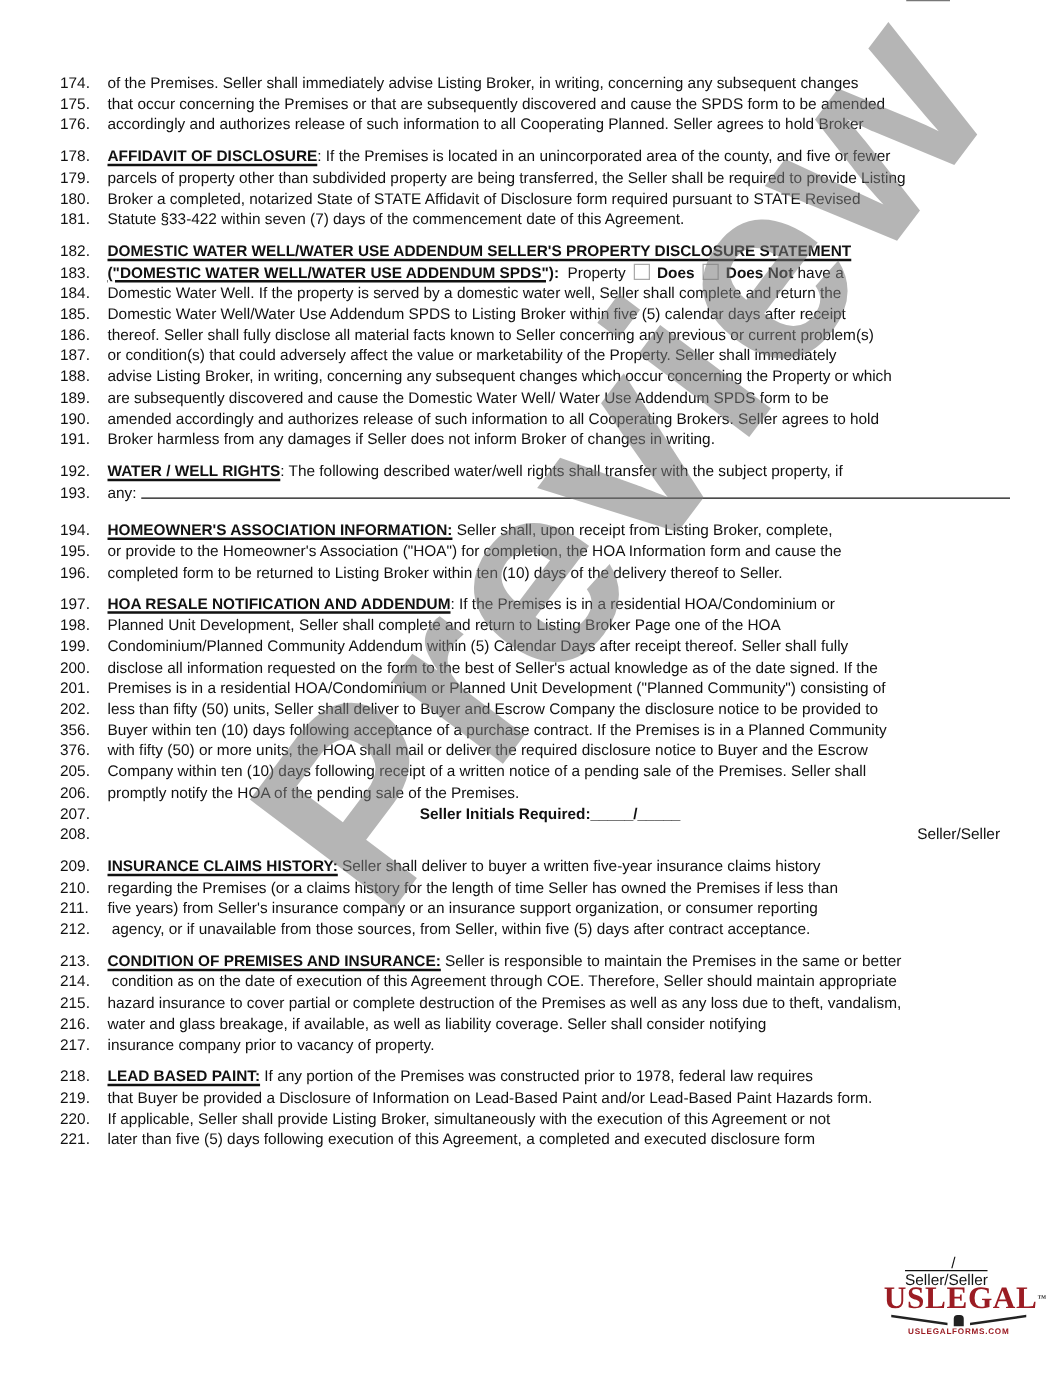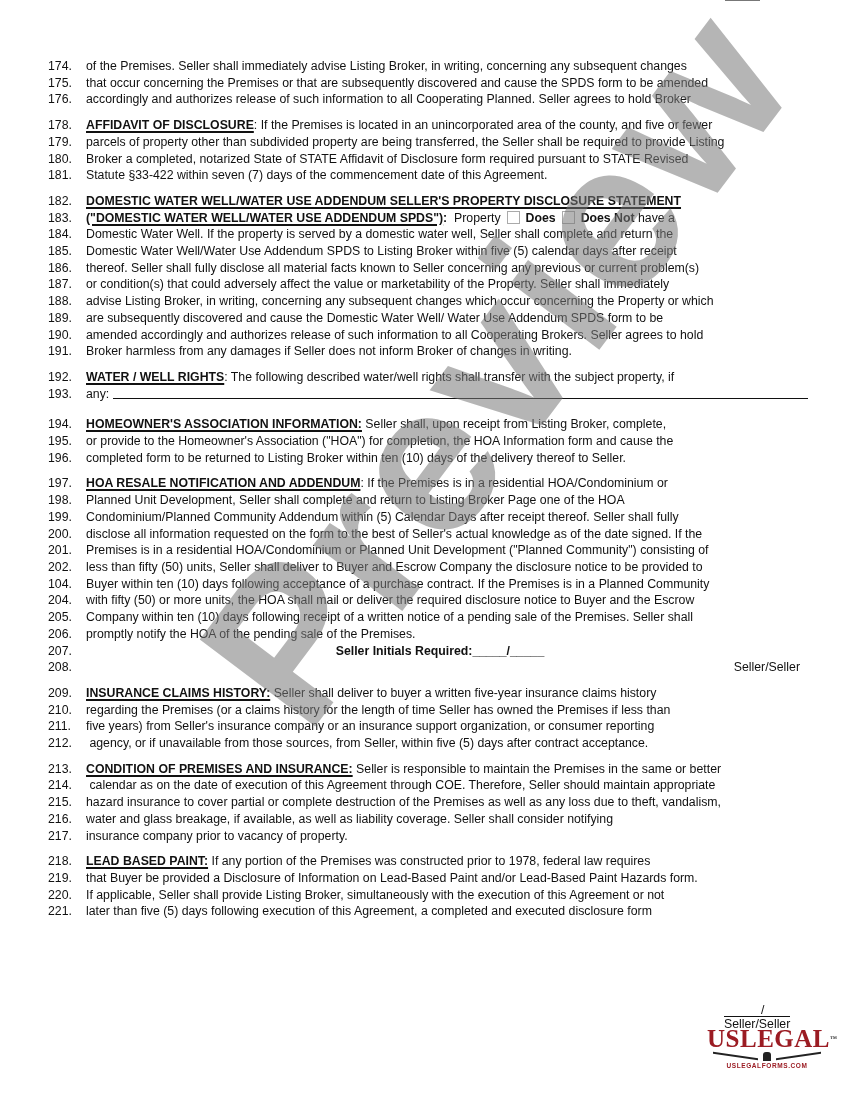--- a/index.html
+++ b/index.html
@@ -158,25 +158,25 @@
     </div>
   <div class="line">
       <span class="num">201.</span>
       <span class="txt">Premises is in a residential HOA/Condominium or Planned Unit Development ("Planned Community") consisting of</span>
     </div>
   <div class="line">
       <span class="num">202.</span>
       <span class="txt">less than fifty (50) units, Seller shall deliver to Buyer and Escrow Company the disclosure notice to be provided to</span>
     </div>
   <div class="line">
-      <span class="num">104.</span>
+      <span class="num">356.</span>
       <span class="txt">Buyer within ten (10) days following acceptance of a purchase contract.  If the Premises is in a Planned Community</span>
     </div>
   <div class="line">
-      <span class="num">204.</span>
+      <span class="num">376.</span>
       <span class="txt">with fifty (50) or more units, the HOA shall mail or deliver the required disclosure notice to Buyer and the Escrow</span>
     </div>
   <div class="line">
       <span class="num">205.</span>
       <span class="txt">Company within ten (10) days following receipt of a written notice of a pending sale of the Premises. Seller shall</span>
     </div>
   <div class="line">
       <span class="num">206.</span>
       <span class="txt">promptly notify the HOA of the pending sale of the Premises.</span>
     </div>
@@ -207,21 +207,21 @@
       <span class="txt" style="white-space:pre"> agency, or if unavailable from those sources, from Seller, within five (5) days after contract acceptance.</span>
     </div>
   <div class="gap"></div>
 
   <div class="line">
       <span class="num">213.</span>
       <span class="txt"><span class="hd">CONDITION OF PREMISES AND INSURANCE:</span><span> Seller is responsible to maintain the Premises in the same or better</span></span>
     </div>
   <div class="line">
       <span class="num">214.</span>
-      <span class="txt" style="white-space:pre"> calendar as on the date of execution of this Agreement through COE. Therefore, Seller should maintain appropriate</span>
+      <span class="txt" style="white-space:pre"> condition as on the date of execution of this Agreement through COE. Therefore, Seller should maintain appropriate</span>
     </div>
   <div class="line">
       <span class="num">215.</span>
       <span class="txt">hazard insurance to cover partial or complete destruction of the Premises as well as any loss due to theft, vandalism,</span>
     </div>
   <div class="line">
       <span class="num">216.</span>
       <span class="txt">water and glass breakage, if available, as well as liability coverage.  Seller shall consider notifying</span>
     </div>
   <div class="line">

